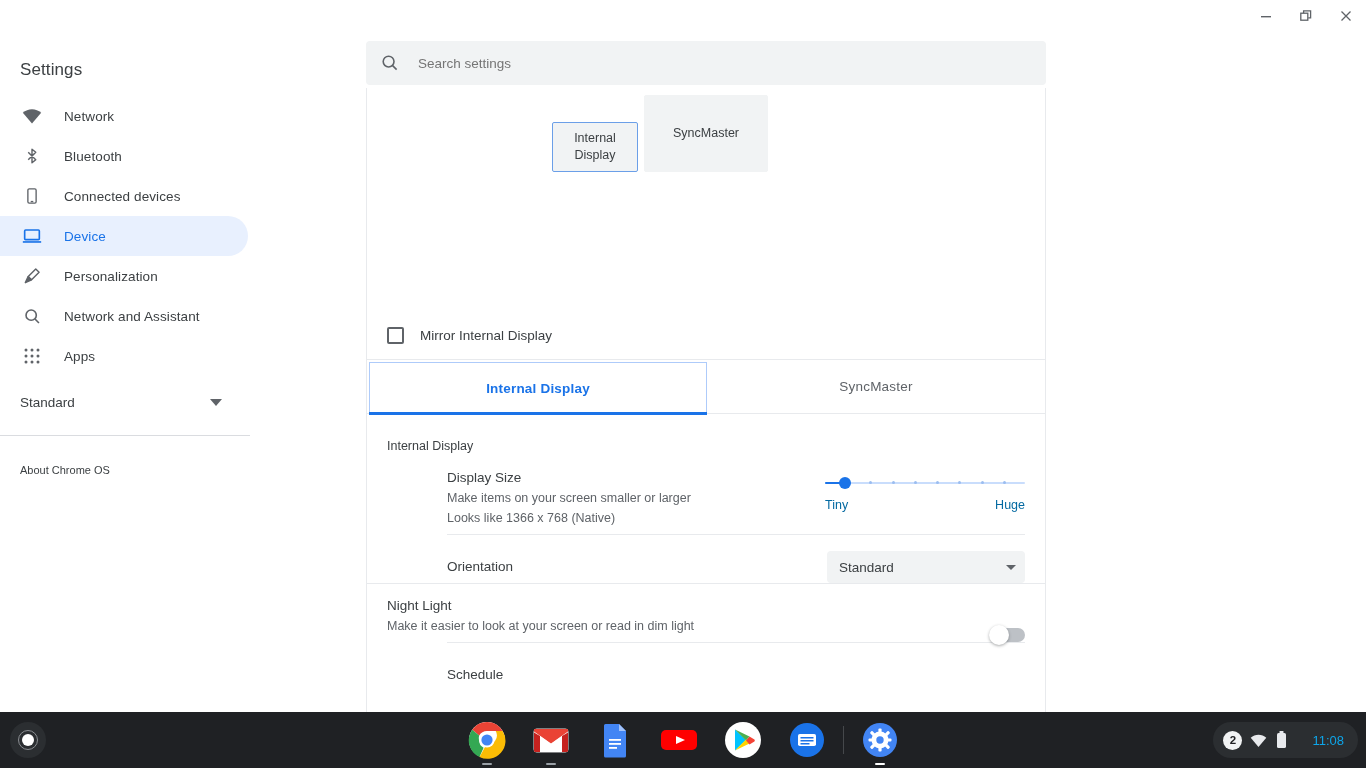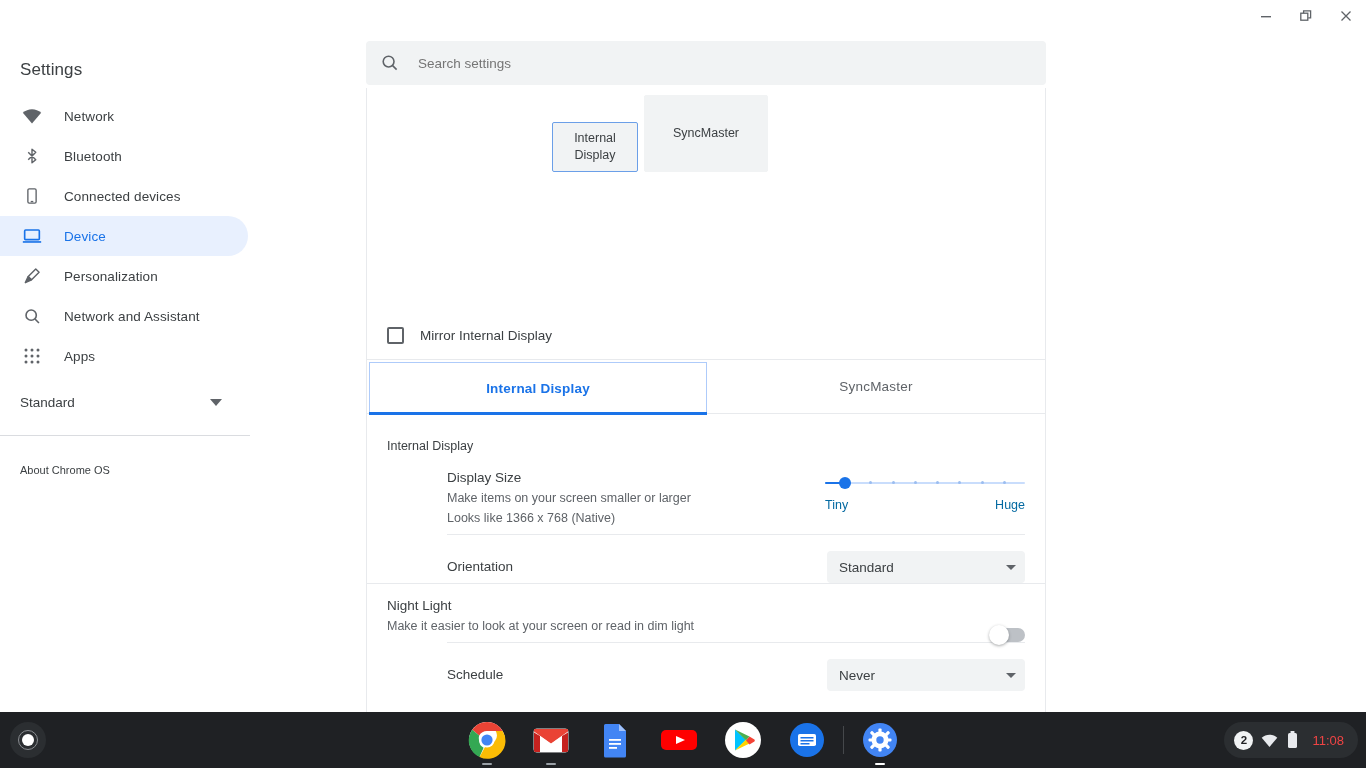--- a/index.html
+++ b/index.html
@@ -334,21 +334,21 @@
     padding: 0 14px 0 10px;
     gap: 8px; cursor: pointer;
   }
   #tray .badge {
     width: 19px; height: 19px; border-radius: 50%;
     background: #f1f3f4; color: #202124;
     font-size: 11.5px; font-weight: 700;
     display: flex; align-items: center; justify-content: center;
   }
   #tray .ticon { color: #e8eaed; display: flex; align-items: center; }
-  #tray .clock { color: #ef4444; font-size: 13px; margin-left: 5px; }
+  #tray .clock { color: #0ea5e9; font-size: 13px; margin-left: 16px; }
 </style>
 </head>
 <body>
 
 <div id="window-controls">
   <div class="winbtn">
     <span>
       <svg width="14" height="14" viewBox="0 0 14 14">
           <rect x="2" y="7" width="10" height="1.4" fill="currentColor"></rect>
         </svg>
@@ -567,26 +567,20 @@
         </div>
       </div>
     </div>
 
     <div class="hr-inner"></div>
 
     <div class="row">
       <div class="texts">
         <div class="t1">Schedule</div>
       </div>
-      <div class="ctrl">
-        <div class="sel">
-          <span>Never</span>
-          <span class="arrow"></span>
-        </div>
-      </div>
     </div>
 
   </div>
 </div>
 
 <div id="shelf">
 
   <div id="launcher">
     <span class="ring">
       <span class="dot"></span>

